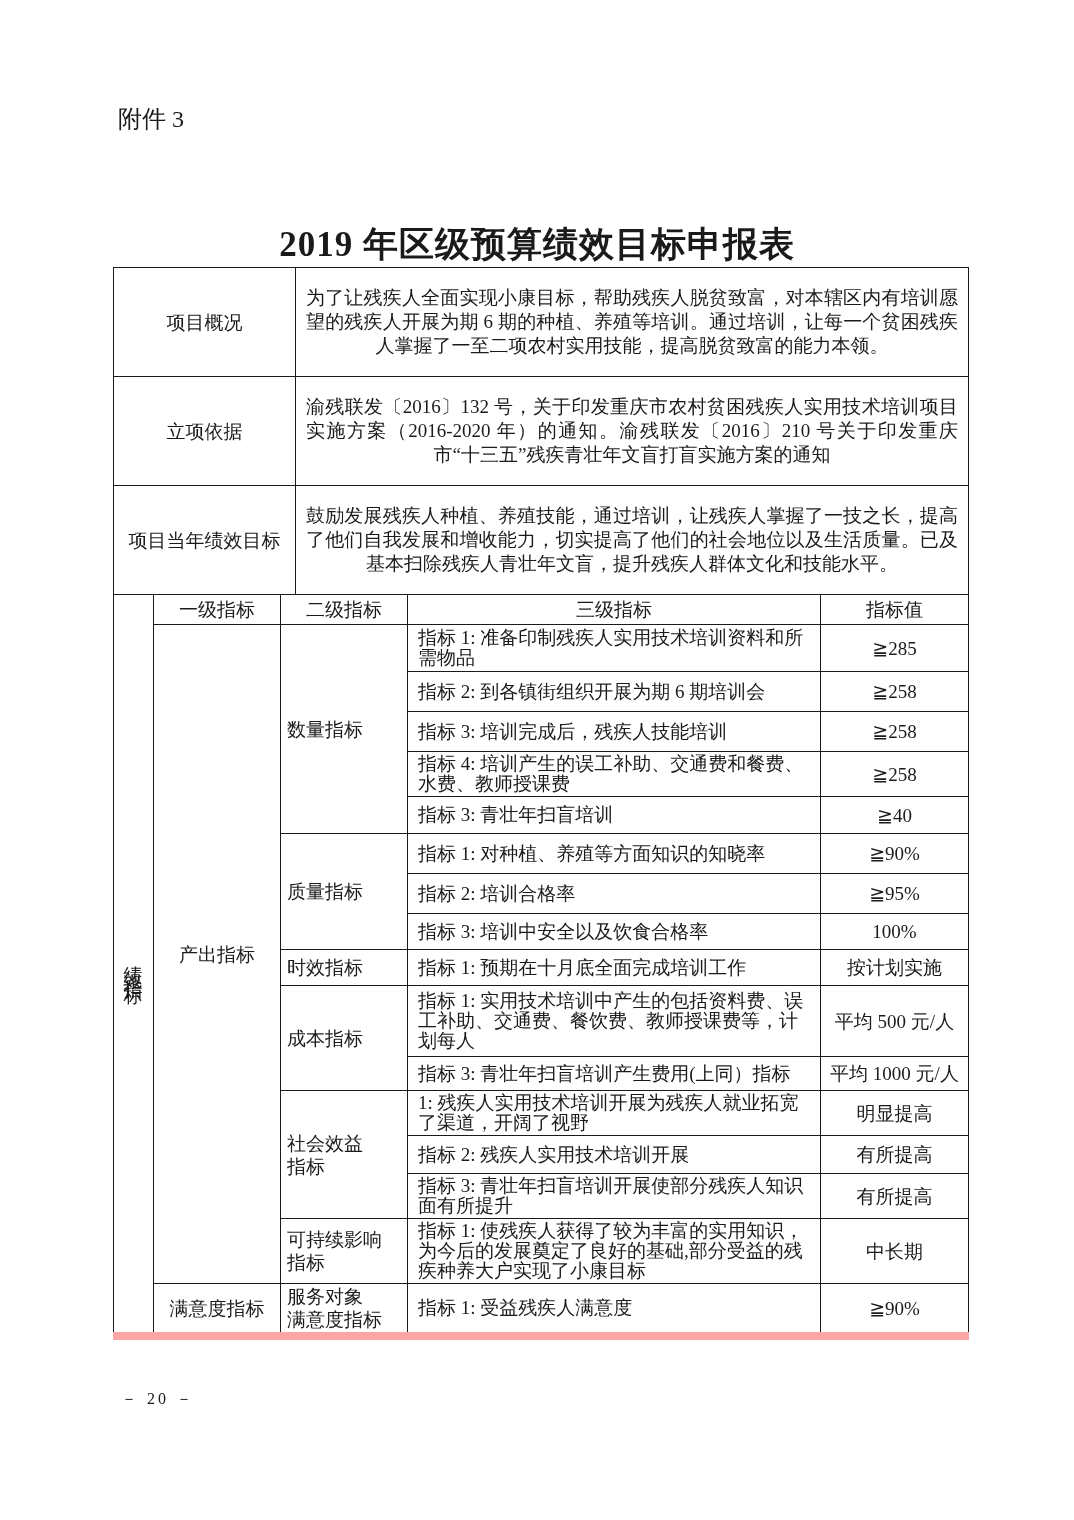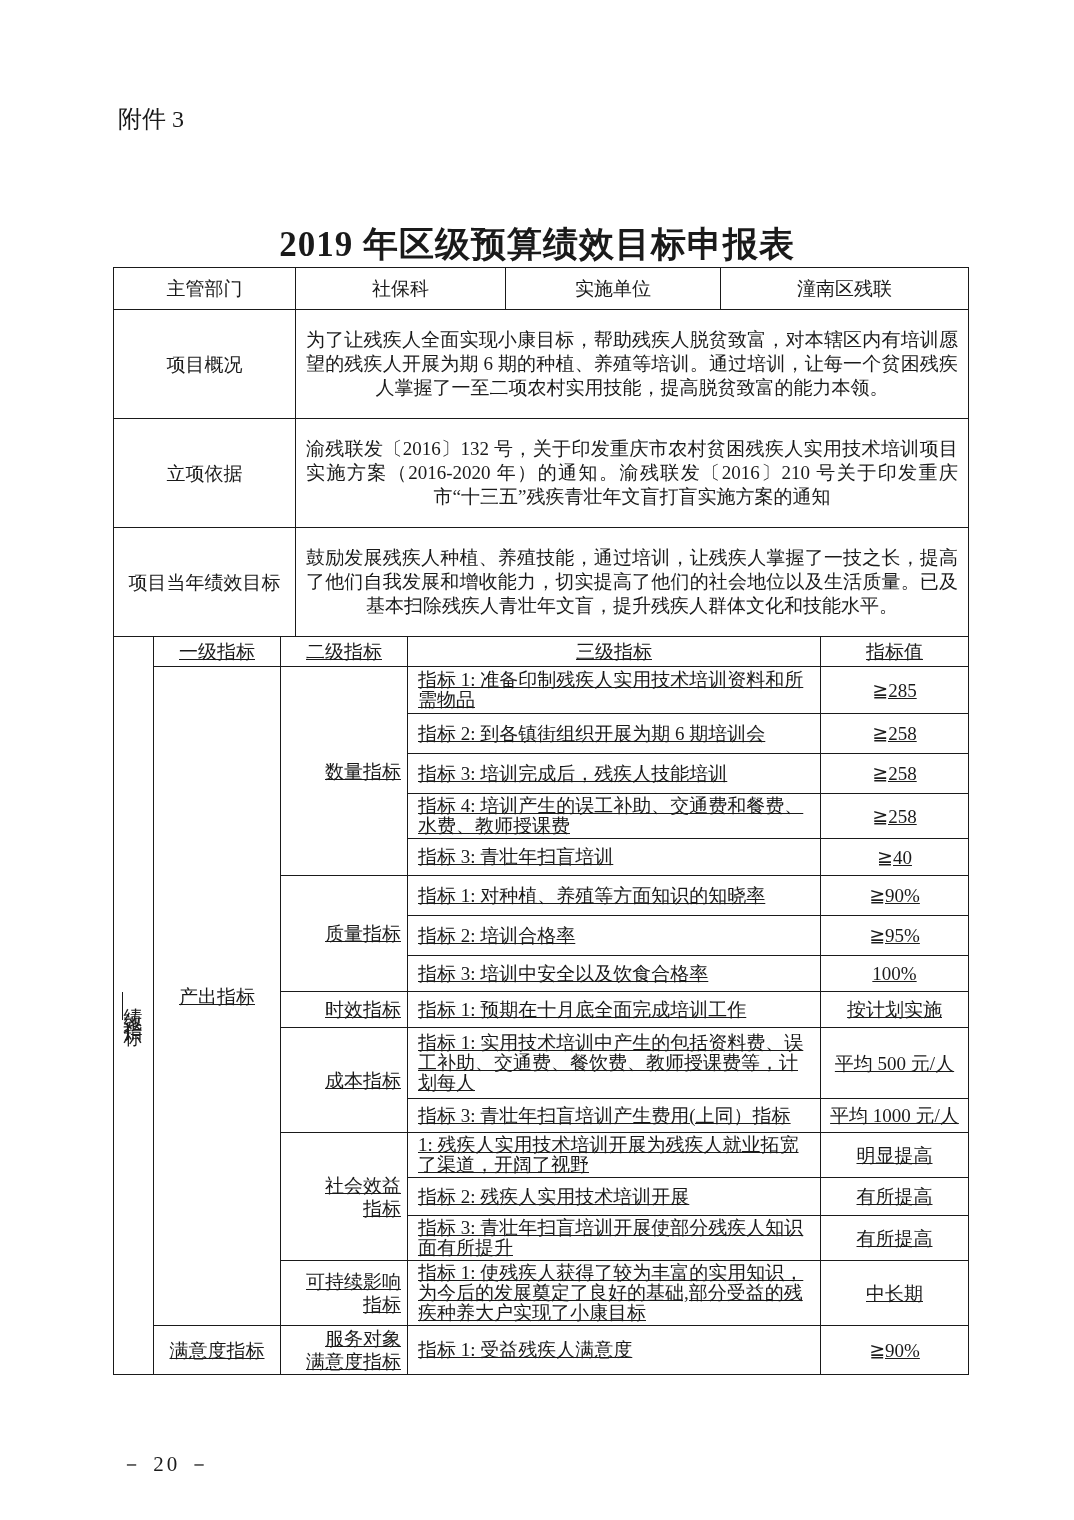--- a/index.html
+++ b/index.html
@@ -45,75 +45,68 @@
   td {
     border: 1px solid #1a1a1a;
     padding: 1px 6px;
     font-size: 19px;
     line-height: 23px;
     vertical-align: middle;
     overflow: hidden;
   }
   .ind-table {
     margin-top: -1px;
-    border-bottom: 1px solid #fca5a5;
-    text-decoration: underline;
+    border-bottom: 8px solid #fca5a5;
   }
   .c { text-align: center; }
   .j {
     text-align: justify;
     text-align-last: center;
     padding: 18px 10px;
     line-height: 24px;
   }
   .l3 {
     text-align: left;
     padding: 2px 6px 2px 10px;
     line-height: 20px;
   }
-  .preline { white-space: pre-line; text-align: right; line-height: 23px; }
+  .preline { white-space: pre-line; text-align: left; line-height: 23px; }
   .side-cell {
     writing-mode: vertical-lr;
     text-orientation: upright;
     letter-spacing: 7px;
     text-align: center;
     padding: 0;
     font-size: 19px;
   }
   .footer {
     position: absolute;
     left: 121px;
-    top: 1450px;
-    font-size: 21px;
+    top: 1389px;
+    font-size: 16px;
     letter-spacing: 3px;
   }
 </style>
 </head>
 <body>
 
 <div class="attachment">附件 3</div>
 
 <h1 class="doc-title">2019 年区级预算绩效目标申报表</h1>
 
 <div class="tables">
 
   <table class="info-table">
     <colgroup>
       <col style="width:182px">
         <col style="width:210px">
         <col style="width:215px">
         <col style="width:248px">
     </colgroup>
     <tbody>
-      <tr style="height:42px">
-        <td class="c">主管部门</td>
-        <td class="c">社保科</td>
-        <td class="c">实施单位</td>
-        <td class="c">潼南区残联</td>
-      </tr>
       <tr style="height:66px">
         <td class="c">项目概况</td>
         <td class="j" colspan="3">为了让残疾人全面实现小康目标，帮助残疾人脱贫致富，对本辖区内有培训愿望的残疾人开展为期 6 期的种植、养殖等培训。通过培训，让每一个贫困残疾人掌握了一至二项农村实用技能，提高脱贫致富的能力本领。</td>
       </tr>
       <tr style="height:76px">
         <td class="c">立项依据</td>
         <td class="j" colspan="3">渝残联发〔2016〕132 号，关于印发重庆市农村贫困残疾人实用技术培训项目实施方案（2016-2020 年）的通知。渝残联发〔2016〕210 号关于印发重庆市“十三五”残疾青壮年文盲打盲实施方案的通知</td>
       </tr>
       <tr style="height:72px">
         <td class="c">项目当年绩效目标</td>

